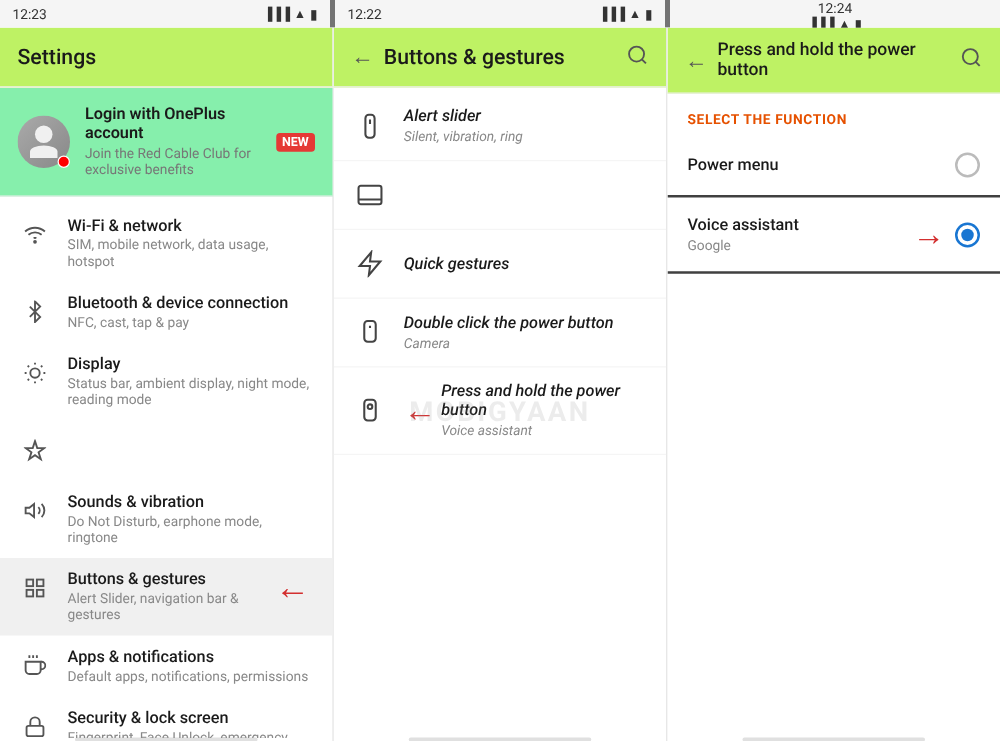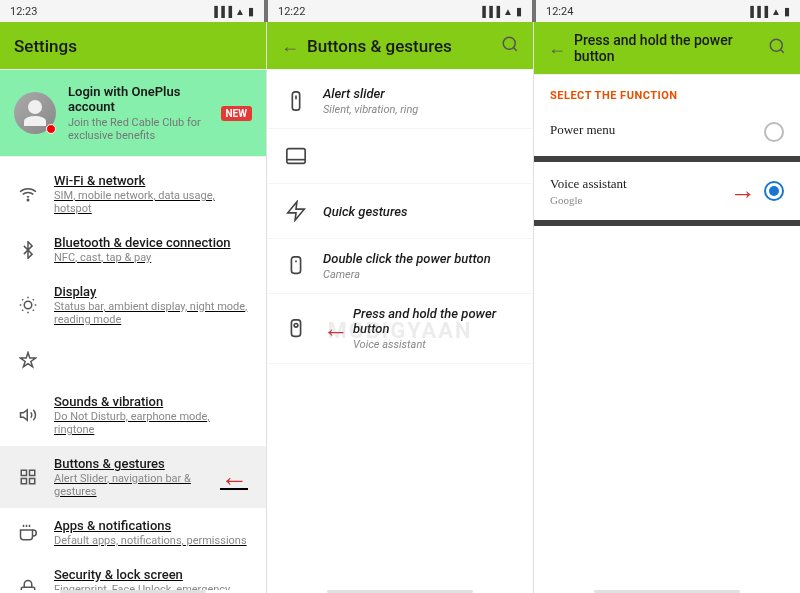--- a/index.html
+++ b/index.html
@@ -23,21 +23,21 @@
     .status-panel {
       flex: 1;
       display: flex;
       align-items: center;
       justify-content: space-between;
       padding: 0 10px;
       font-size: 11px;
       color: #333;
       border-right: 4px solid #737373;
     }
-    .status-panel:last-child { border-right: none; }
+    .status-panel:last-child { border-right: none; flex-direction: column; }
     .status-icons {
       display: flex;
       align-items: center;
       gap: 3px;
       font-size: 10px;
     }
     .battery-icon { font-size: 11px; }
 
     
     .main-content {
@@ -56,21 +56,21 @@
       overflow: hidden;
     }
     .panel:last-child { border-right: none; }
 
     
     .panel-header {
       display: flex;
       align-items: center;
       padding: 10px 14px;
       min-height: 48px;
-      background: #84cc16;
+      background: #bef264;
       border-bottom: 1px solid #f0f0f0;
       flex-shrink: 0;
     }
     .panel-title {
       font-size: 17px;
       font-weight: 500;
       color: #1a1a1a;
       flex: 1;
     }
     .header-back {
@@ -161,26 +161,24 @@
       color: #fff;
       font-size: 10px;
       font-weight: 700;
       padding: 2px 5px;
       border-radius: 3px;
     }
 
     .settings-list { padding: 6px 0; }
     .settings-item {
       display: flex;
-      align-items: center;
       padding: 10px 14px;
       cursor: pointer;
       border-radius: 0;
       transition: background 0.1s;
-      text-decoration: underline;
     }
     .settings-item.active {
       background: #f0f0f0;
     }
     .settings-icon {
       width: 28px;
       height: 28px;
       display: flex;
       align-items: center;
       justify-content: center;
@@ -256,25 +254,24 @@
     .function-panel { overflow-y: auto; }
     .select-label {
       padding: 14px 16px 6px;
       font-size: 11px;
       font-weight: 700;
       color: #e65100;
       letter-spacing: 0.5px;
     }
     .radio-option {
       display: flex;
-      align-items: flex-start;
+      align-items: center;
       padding: 14px 16px;
       cursor: pointer;
-      border-bottom: 6px solid #404040;
-      font-family: Liberation Serif, serif;
+      border-bottom: 2px solid #404040;
     }
     .radio-text { flex: 1; }
     .radio-label {
       font-size: 13px;
       font-weight: 500;
       color: #1a1a1a;
     }
     .radio-sub {
       font-size: 11px;
       color: #888;

